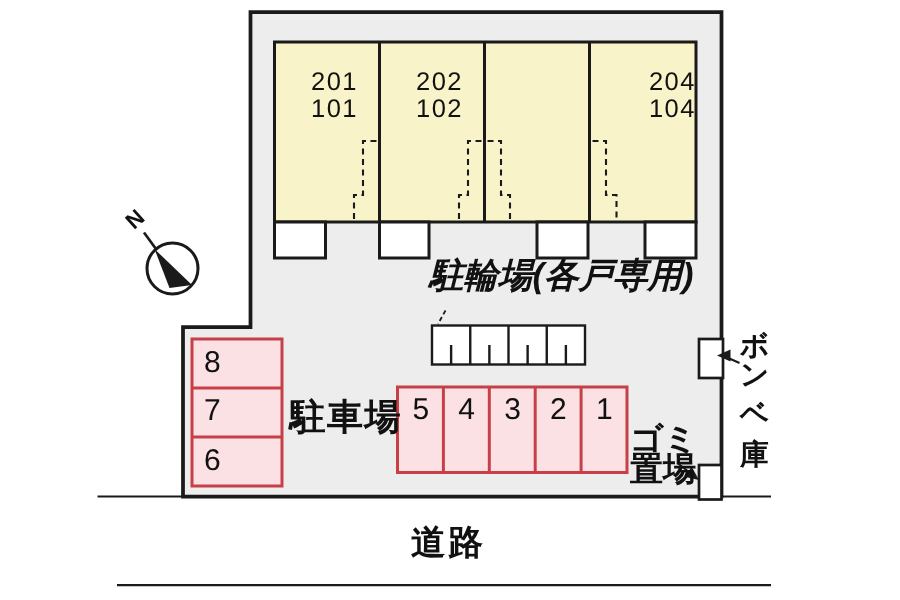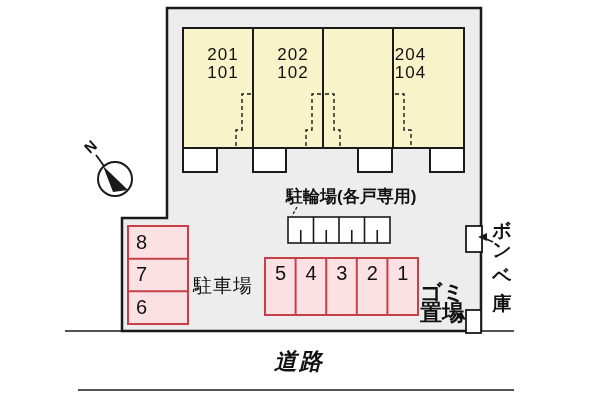--- a/index.html
+++ b/index.html
@@ -2,25 +2,25 @@
 <html><head>
 <meta charset="utf-8">
 <style>
   html,body{margin:0;padding:0;background:#ffffff;}
   body{font-family:"Liberation Sans","DejaVu Sans",sans-serif;color:#111;}
   .stage{position:relative;width:600px;height:400px;background:#fff;overflow:hidden;}
   .stage svg{position:absolute;left:0;top:0;}
   .lbl{position:absolute;color:#111;white-space:nowrap;}
   .pre{white-space:pre-line;}
   .unit-label{width:80px;top:46px;text-align:center;font-size:17px;line-height:17.5px;letter-spacing:1px;}
-  .bike-label{left:286px;top:185px;font-size:17px;font-weight:bold;}
-  .park-label{left:193px;top:273px;font-size:19px;font-weight:normal;letter-spacing:1px;}
+  .bike-label{left:286px;top:168px;font-size:23px;font-weight:bold;font-style:italic;}
+  .park-label{left:193px;top:262px;font-size:24px;font-weight:bold;letter-spacing:1px;}
   .bonbe-label{left:489px;top:206px;font-size:19px;font-weight:bold;writing-mode:vertical-rl;text-orientation:upright;height:110px;letter-spacing:2px;}
   .gomi-label{left:420px;top:283px;font-size:22px;line-height:20px;font-weight:bold;}
-  .road-label{left:274px;top:346px;font-size:23px;font-weight:bold;letter-spacing:2px;font-style:italic;}
+  .road-label{left:274px;top:346px;font-size:23px;font-weight:bold;letter-spacing:2px;}
   .north-label{left:85px;top:138px;font-size:15px;font-weight:bold;transform:rotate(-42deg);}
   .num{position:absolute;font-size:20px;line-height:26px;color:#111;}
   .num-left{left:132px;width:30px;padding-left:4px;}
   .num-bot{top:260px;width:31px;text-align:center;}
 </style>
 </head>
 <body>
 
 <div class="stage">
 
@@ -77,21 +77,21 @@
 
     <circle cx="115" cy="179" r="17" stroke-width="2" fill="#ffffff" stroke="#1a1a1a"></circle>
     <polygon points="103,166 128,190 113,192" fill="#1a1a1a"></polygon>
     <line x1="104" y1="166" x2="96" y2="155" stroke-width="1.8" stroke="#1a1a1a"></line>
   </svg>
 
   <div class="lbl unit-label pre" style="left:183px;">201
 101</div>
   <div class="lbl unit-label pre" style="left:253px;">202
 102</div>
-  <div class="lbl unit-label pre" style="left:375px;width:71px;">204
+  <div class="lbl unit-label pre" style="left:393px;width:71px;text-align:right;">204
 104</div>
 
   <div class="lbl bike-label">駐輪場(各戸専用)</div>
   <div class="lbl park-label">駐車場</div>
   <div class="lbl bonbe-label">ボンベ庫</div>
   <div class="lbl gomi-label pre">ゴミ
 置場</div>
   <div class="lbl road-label">道路</div>
   <div class="lbl north-label">N</div>
 

